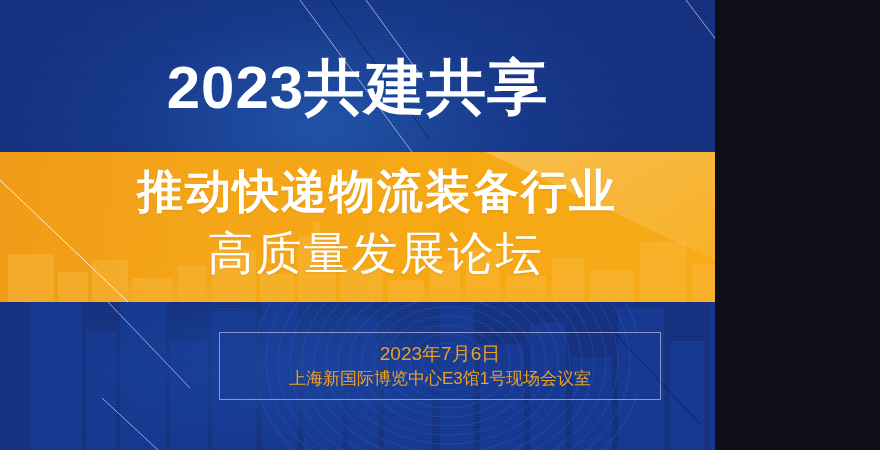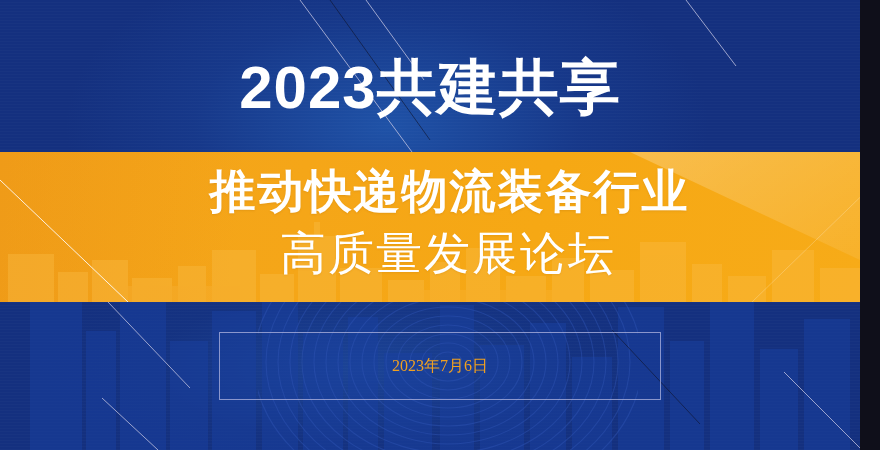--- a/index.html
+++ b/index.html
@@ -2,21 +2,21 @@
 <html><head>
 <meta charset="utf-8">
 <style>
   html, body {
     margin: 0;
     padding: 0;
     background: #0f0f1a;
   }
   #poster {
     position: relative;
-    width: 860px;
+    width: 715px;
     height: 450px;
     overflow: hidden;
     font-family: "Liberation Sans", "DejaVu Sans", sans-serif;
     background: #14307f;
     user-select: none;
   }
 
   
   .bg-blue-base {
     position: absolute;
@@ -151,25 +151,24 @@
     border: 1px solid rgba(178,182,224,0.75);
     box-sizing: border-box;
     display: flex;
     flex-direction: column;
     align-items: center;
     justify-content: center;
     gap: 4px;
   }
   .info-date {
     color: #f0a020;
-    font-size: 16px;
+    font-size: 19px;
     line-height: 1.15;
     font-weight: 400;
     white-space: nowrap;
-    font-family: Liberation Serif, serif;
   }
   .info-venue {
     color: #f0a020;
     font-size: 17px;
     line-height: 1.15;
     font-weight: 400;
     white-space: nowrap;
   }
 </style>
 </head>
@@ -287,15 +286,16 @@
       <line x1="0" y1="28" x2="128" y2="150" stroke="#ffffff" stroke-width="1" opacity="0.85"></line>
       <line x1="752" y1="150" x2="880" y2="26" stroke="#ffffff" stroke-width="1" opacity="0.22"></line>
     </svg>
 
     <div class="band-line-1">推动快递物流装备行业</div>
     <div class="band-line-2">高质量发展论坛</div>
   </div>
 
   <div class="info-box">
     <div class="info-date">2023年7月6日</div>
+    <div class="info-venue">上海新国际博览中心E3馆1号现场会议室</div>
   </div>
 
 </div>
 
 </body></html>

